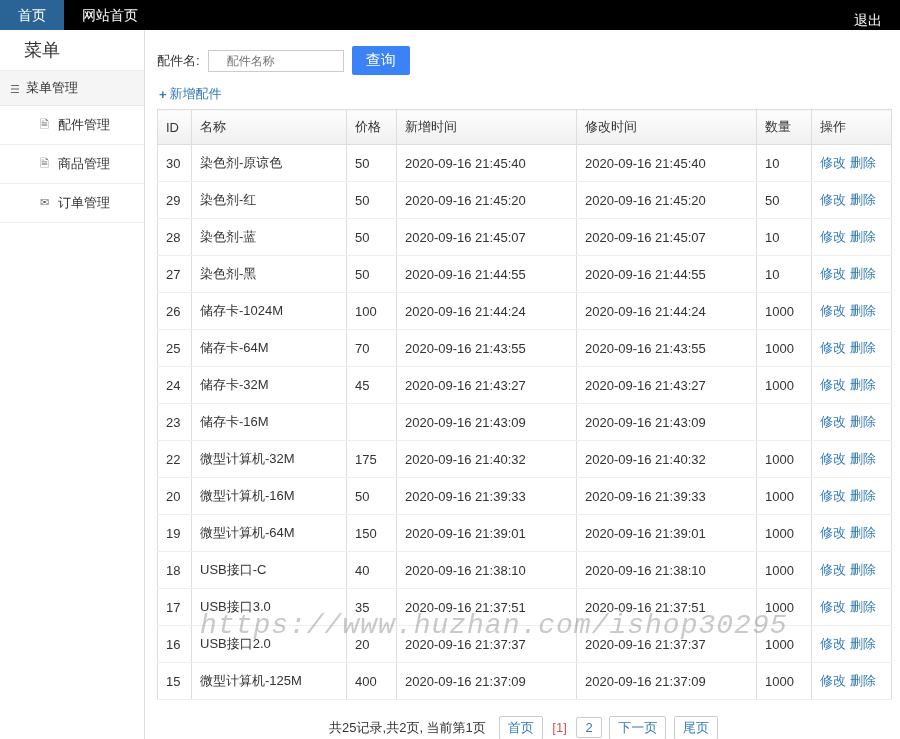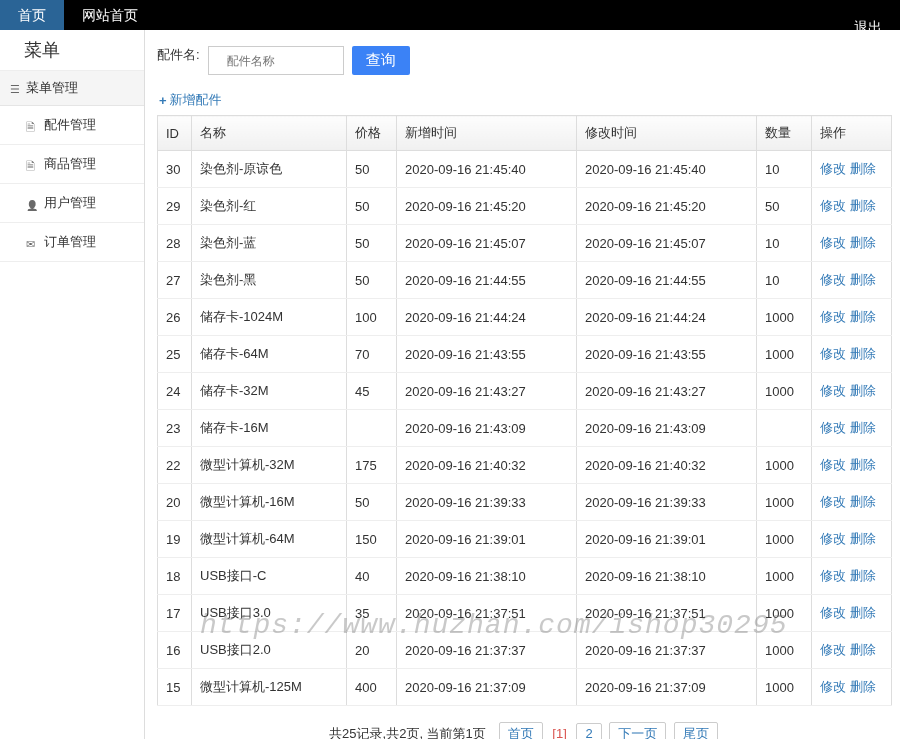--- a/index.html
+++ b/index.html
@@ -3,40 +3,40 @@
 <meta charset="utf-8">
 <style>
 * { margin: 0; padding: 0; box-sizing: border-box; }
 body { font-family: "Microsoft YaHei", Arial, sans-serif; font-size: 13px; color: #333; background: #fff; width: 900px; }
 
 
 .topbar { background: #000; color: #fff; height: 30px; display: flex; align-items: stretch; }
 .topbar .tab { padding: 0 18px; line-height: 30px; cursor: pointer; font-size: 14px; }
 .topbar .tab.active { background: #2a6496; }
 .topbar .spacer { flex: 1; }
-.topbar .logout { padding: 12px 18px; line-height: 30px; cursor: pointer; font-size: 14px; }
+.topbar .logout { padding: 5px 18px; line-height: 30px; cursor: pointer; font-size: 14px; }
 
 
 .layout { display: flex; }
 .sidebar { width: 145px; border-right: 1px solid #ddd; min-height: 709px; }
 .sidebar-title { font-size: 18px; padding: 8px 24px; border-bottom: 1px solid #eee; }
 .menu-group { background: #f5f5f5; border-bottom: 1px solid #e5e5e5; padding: 8px 10px; font-size: 13px; display: flex; align-items: center; gap: 6px; }
-.menu-item { padding: 10px 10px 10px 26px; border-bottom: 1px solid #eee; font-size: 13px; display: flex; align-items: center; gap: 6px; cursor: pointer; }
+.menu-item { padding: 10px 10px 10px 40px; border-bottom: 1px solid #eee; font-size: 13px; display: flex; gap: 6px; cursor: pointer; }
 .menu-item .ic { width: 12px; height: 12px; display: inline-block; }
 
 
 .ic-list::before { content: "☰"; font-size: 11px; color: #666; }
 .ic-file::before { content: "🗎"; font-size: 11px; color: #666; }
 .ic-user::before { content: "👤"; font-size: 10px; color: #666; filter: grayscale(1); }
 .ic-mail::before { content: "✉"; font-size: 11px; color: #666; }
 .ic-plus::before { content: "+"; color: #337ab7; font-weight: bold; margin-right: 3px; }
 
 
 .main { flex: 1; padding: 12px 8px 20px 12px; }
-.search-row { display: flex; gap: 8px; margin-bottom: 16px; margin-top: 4px; }
+.search-row { display: flex; align-items: center; gap: 8px; margin-bottom: 10px; margin-top: 4px; }
 .search-row label { font-size: 13px; }
 .search-row input { border: 1px solid #ccc; padding: 3px 18px; font-size: 12px; width: 136px; }
 .btn { background: #3b82f6; color: #fff; border: none; border-radius: 2px; padding: 5px 14px; font-size: 15px; cursor: pointer; }
 
 .add-link { color: #337ab7; font-size: 13px; cursor: pointer; display: inline-flex; align-items: center; margin-bottom: 6px; margin-left: 2px; }
 
 table { width: 100%; border-collapse: collapse; font-size: 13px; }
 th { background: linear-gradient(#fdfdfd, #f0f0f0); text-align: left; padding: 8px 8px; border: 1px solid #ddd; font-weight: normal; color: #333; }
 td { padding: 9px 8px; border: 1px solid #eee; border-left: 1px solid #ddd; border-right: 1px solid #ddd; color: #333; }
 tbody tr { border-bottom: 1px solid #e8e8e8; }
@@ -68,24 +68,20 @@
       <span class="ic ic-list"></span>
       <span>菜单管理</span>
     </div>
     <div class="menu-item">
       <span class="ic ic-file"></span>
       <span>配件管理</span>
     </div>
     <div class="menu-item">
       <span class="ic ic-file"></span>
       <span>商品管理</span>
-    </div>
-    <div class="menu-item">
-      <span class="ic ic-user"></span>
-      <span>用户管理</span>
     </div>
     <div class="menu-item">
       <span class="ic ic-mail"></span>
       <span>订单管理</span>
     </div>
   </div>
 
   <div class="main">
     <div class="search-row">
       <label>配件名:</label>

